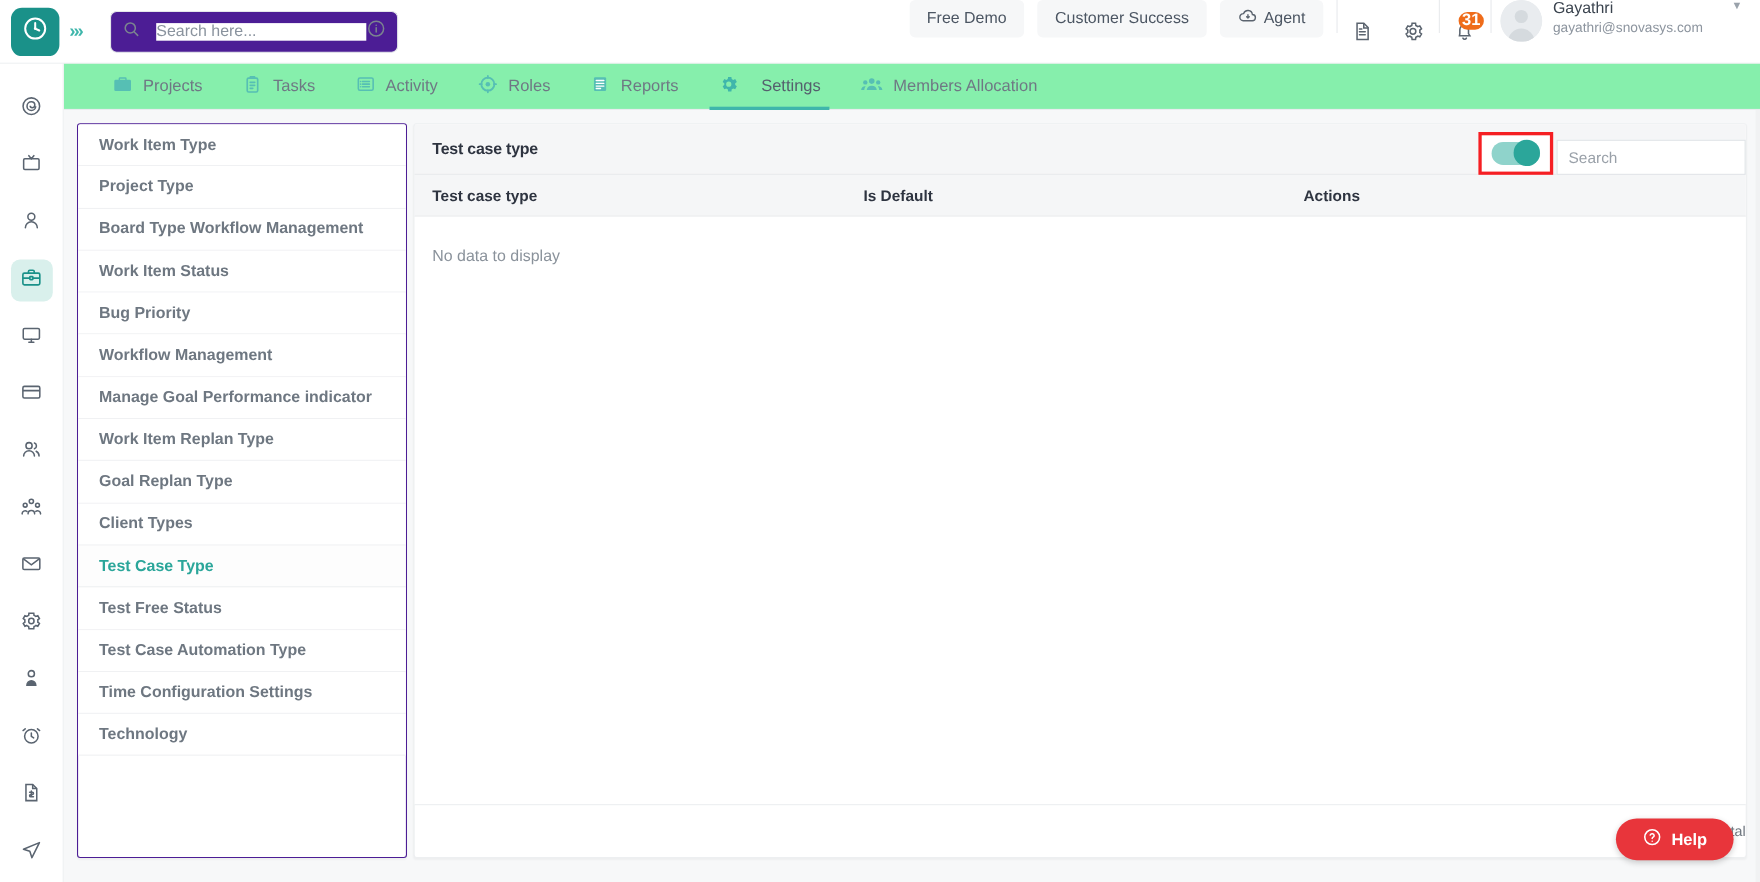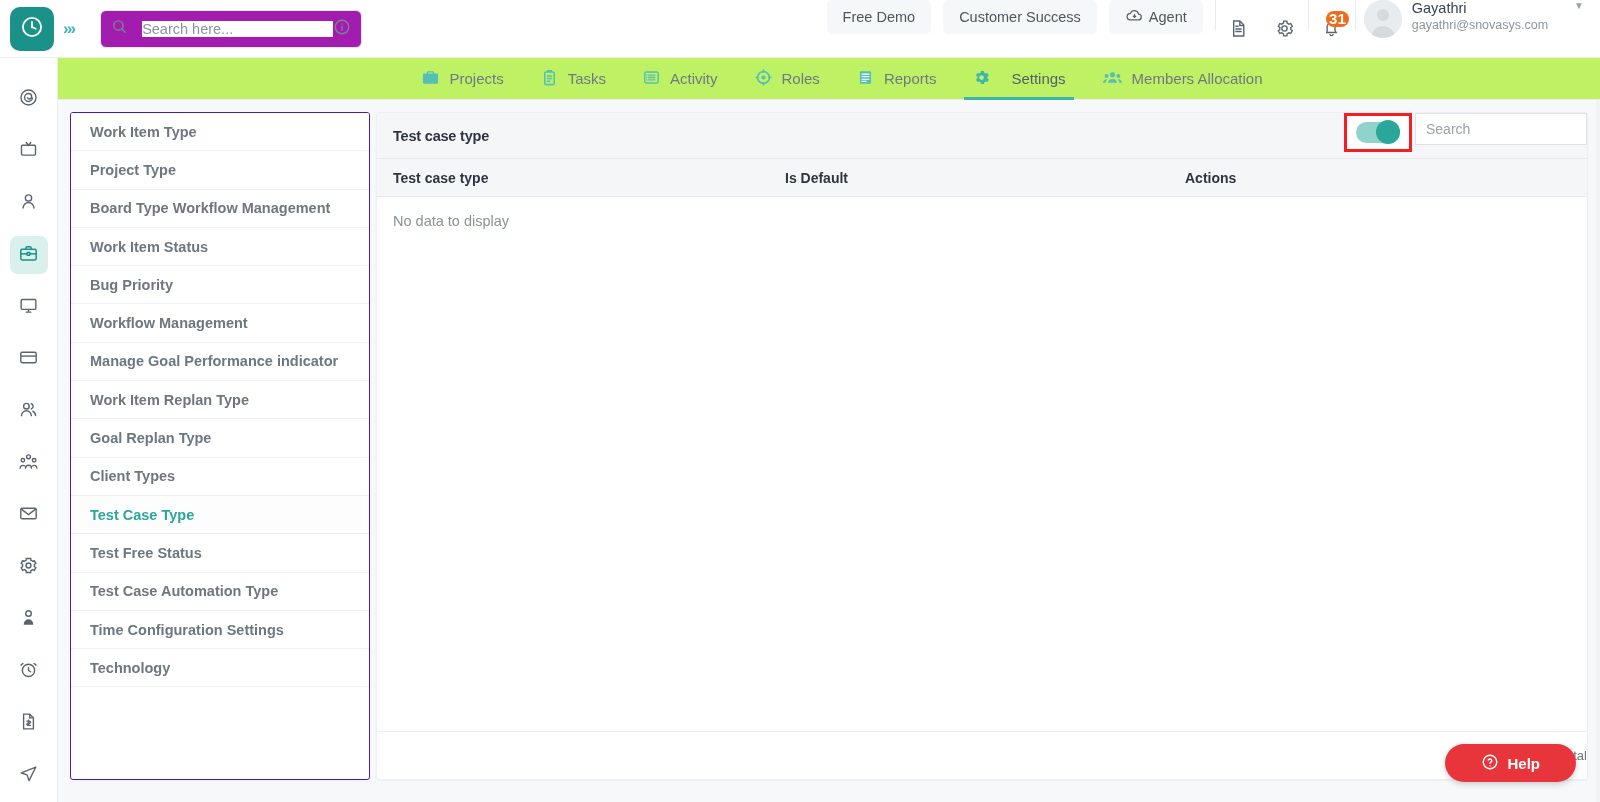--- a/index.html
+++ b/index.html
@@ -23,21 +23,21 @@
     display: flex; align-items: center; justify-content: center;
   }
   .chev {
     margin-left: 9px; color: #3fb6ab; font-size: 17px; letter-spacing: -2px;
     font-weight: 700; cursor: pointer;
   }
   .searchbox {
     margin-left: 26px; width: 262px; height: 38px;
     border: 1px solid #e4e7ea; border-radius: 6px;
     display: flex; align-items: center; padding: 0 10px;
-    background: #a21caf;
+    background: #4c1d95;
   }
   .searchbox input {
     flex: 1; border: none; outline: none; font-size: 14.5px;
     color: #5d6672; font-family: "Liberation Sans", sans-serif;
     margin-left: 14px;
   }
   .searchbox input::placeholder { color: #8a939e; }
 
   .hdr-right { margin-left: auto; display: flex; align-items: flex-start; height: 58px; }
   .pill {
@@ -63,22 +63,22 @@
     margin-left: 8px; margin-right: 10px; overflow: hidden; position: relative;
     flex: 0 0 auto;
   }
   .user-name { font-size: 14.5px; color: #3b444f; line-height: 17px; }
   .user-mail { font-size: 12.5px; color: #8d959f; line-height: 16px; }
   .caret { margin: 0 16px 0 26px; color: #9aa2ab; font-size: 10px; cursor: pointer; }
 
   
   .navbar {
     position: absolute; top: 58px; left: 58px; width: 1542px; height: 42px;
-    background: #bef264; border-bottom: 1px solid #e9ecef;
-    display: flex; align-items: center; padding-left: 26px; justify-content: center;
+    background: #86efac; border-bottom: 1px solid #e9ecef;
+    display: flex; align-items: center; padding-left: 26px;
   }
   .tab {
     height: 42px; display: flex; align-items: center; gap: 9px;
     padding: 0 18px; cursor: pointer; position: relative;
     font-size: 15px; color: #6f7884;
   }
   .tab.active { color: #55606d; gap: 20px; }
   .tab.active::after {
     content: ""; position: absolute; left: 10px; right: 10px; bottom: 0;
     height: 3px; background: #3fb6ab;
@@ -128,21 +128,21 @@
     flex: 1; margin-left: 6px; background: #ffffff;
     border: 1px solid #edeff1; border-radius: 3px;
     display: flex; flex-direction: column; height: 668px;
     box-shadow: 0 1px 2px rgba(0,0,0,.04);
   }
   .panel-head {
     height: 46px; background: #f5f6f7; border-bottom: 1px solid #e8eaec;
     display: flex; align-items: center; padding: 0 0 0 16px;
   }
   .panel-title { font-size: 14.5px; font-weight: 700; color: #2e3440; letter-spacing: -.2px; }
-  .head-right { margin-left: auto; display: flex; align-items: flex-start; height: 46px; }
+  .head-right { margin-left: auto; display: flex; align-items: flex-end; height: 46px; }
 
   .toggle-hl {
     border: 3px solid #f51f23; padding: 6px 9px; background: #fff;
     display: flex; align-items: center; margin-right: 3px;
   }
   .toggle {
     width: 44px; height: 21px; border-radius: 11px;
     background: #8fd3cb; position: relative; cursor: pointer;
   }
   .toggle .knob {
@@ -163,31 +163,31 @@
     height: 38px; background: #f5f6f7; border-bottom: 1px solid #e8eaec;
     display: flex; align-items: center; font-size: 14px;
     font-weight: 700; color: #2e3440;
   }
   .th { padding-left: 16px; }
   .th-1 { width: 392px; }
   .th-2 { width: 400px; }
   .th-3 { width: 100px; }
 
   .tbl-body { flex: 1; position: relative; background: #fff; }
-  .nodata { position: absolute; top: 16px; left: 16px; font-size: 14.5px; color: #8a929b; }
+  .nodata { position: absolute; top: 28px; left: 16px; font-size: 14.5px; color: #8a929b; }
 
   .panel-foot {
     height: 48px; border-top: 1px solid #eceef0;
     display: flex; align-items: center; padding-left: 16px;
     font-size: 13px; color: #6d757e; justify-content: flex-end;
   }
 
   .help-btn {
     position: absolute; right: 24px; bottom: 20px;
-    height: 38px; padding: 0 36px; border-radius: 19px;
+    height: 38px; padding: 0 24px; border-radius: 19px;
     background: #e8353b; color: #fff; font-size: 15px; font-weight: 700;
     display: flex; align-items: center; gap: 8px; cursor: pointer;
     box-shadow: 0 2px 6px rgba(0,0,0,.2);
   }
   .scroll-edge {
     position: absolute; right: 0; top: 0; width: 4px; height: 702px;
     background: #f1f2f3;
   }
 </style>
 </head>

